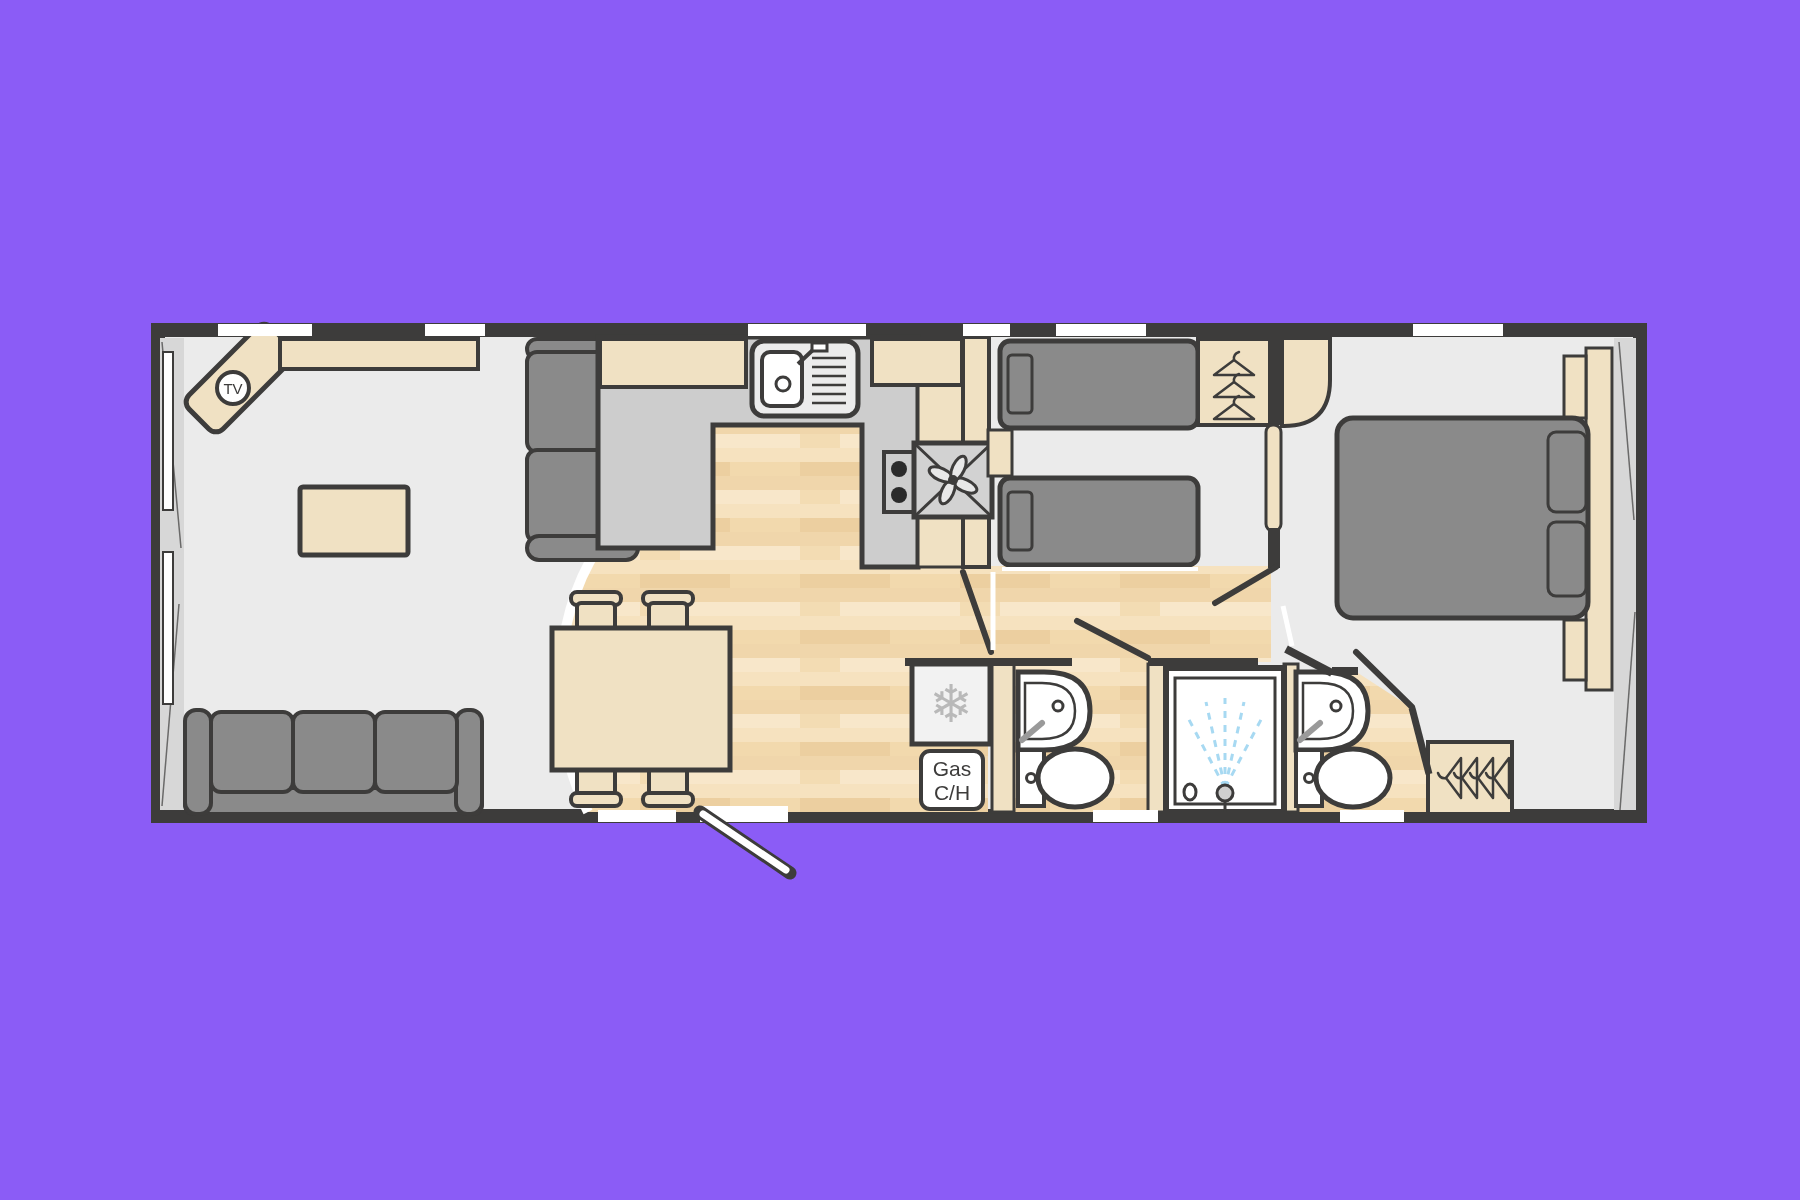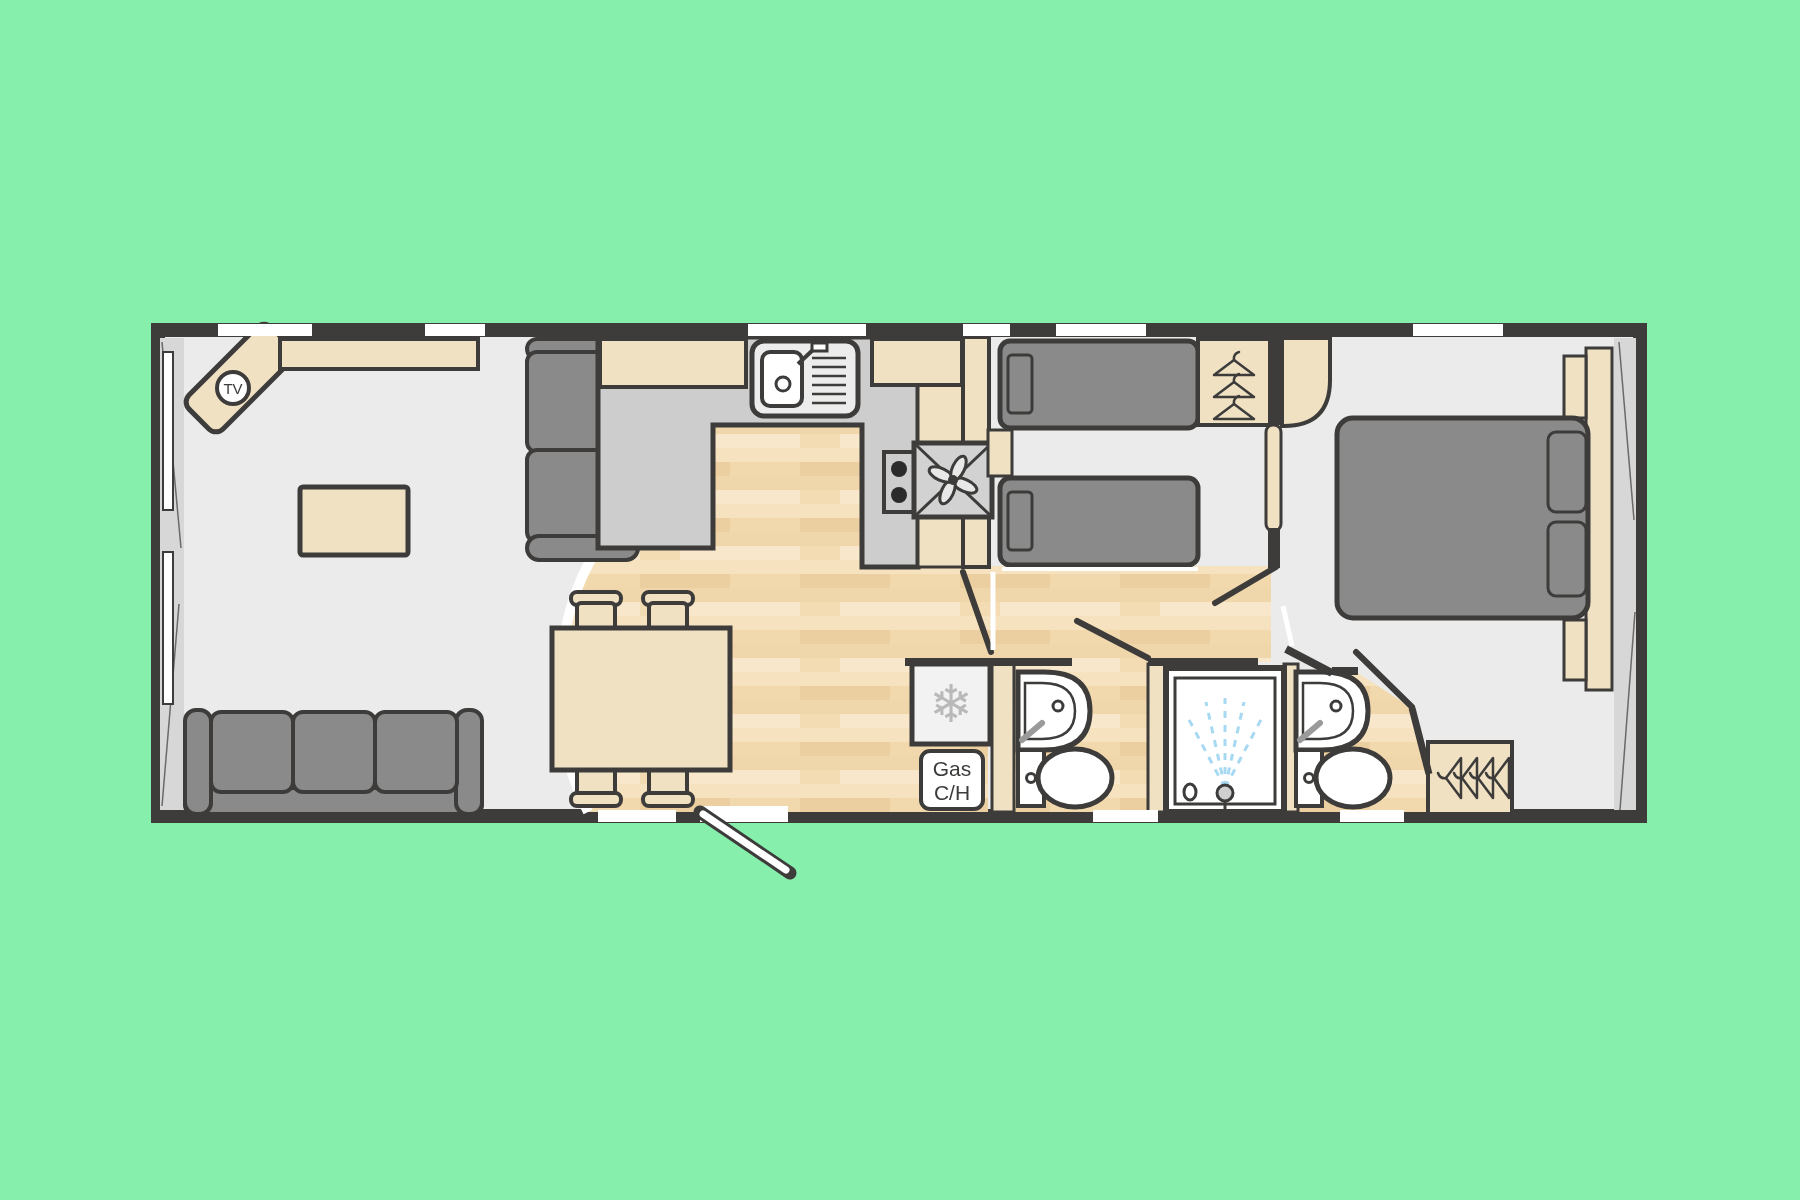--- a/index.html
+++ b/index.html
@@ -1,16 +1,16 @@
 <!DOCTYPE html>
 <html><head>
 <meta charset="utf-8">
 <style>
   html,body{margin:0;padding:0;background:#000;}
-  .stage{width:1800px;height:1200px;position:relative;background:#86efac;
+  .stage{width:1800px;height:1200px;position:relative;background:#8b5cf6;
          font-family:"Liberation Sans", sans-serif;}
   svg{position:absolute;top:0;left:0;}
   .ln{stroke:#3d3c3b;}
   .wallfill{fill:#3d3c3b;}
   .floor{fill:#ebebeb;}
   .beige{fill:#f0e1c3;}
   .grey{fill:#8a8a8a;}
   .counter{fill:#cdcdcd;}
   .white{fill:#ffffff;}
   .none{fill:none;}

